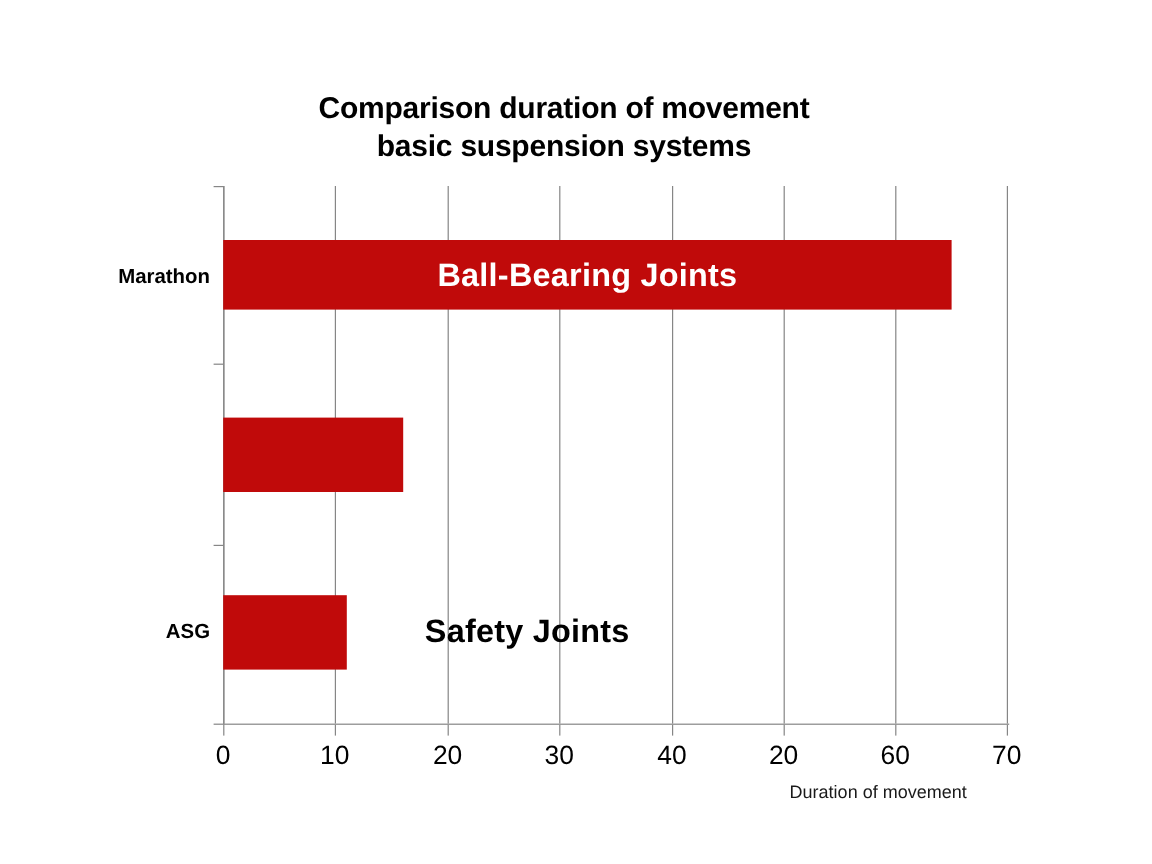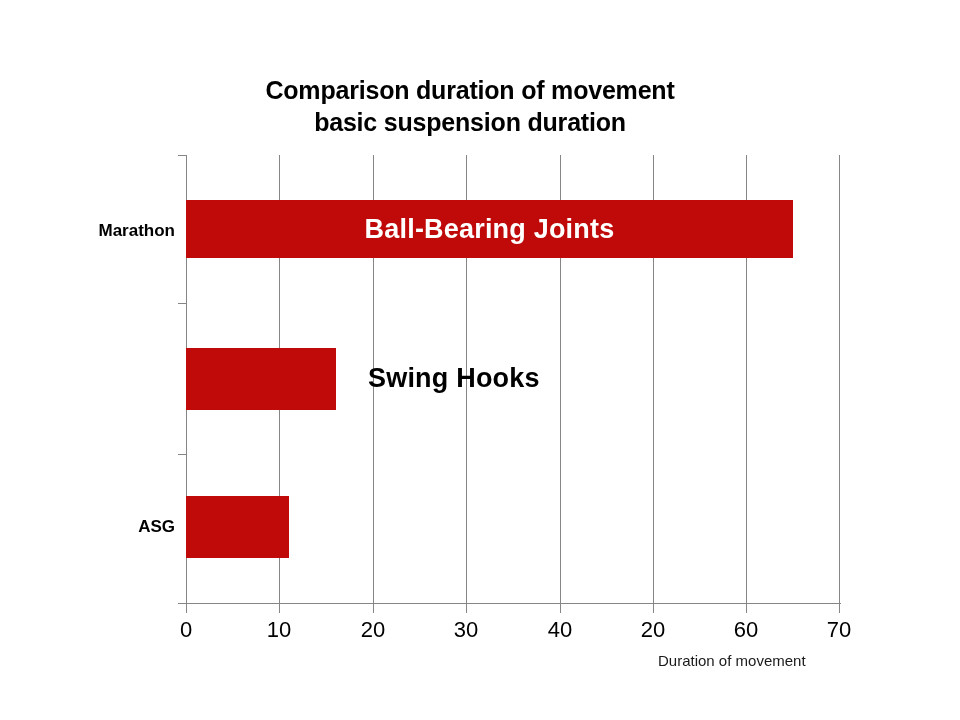--- a/index.html
+++ b/index.html
@@ -141,21 +141,21 @@
   }
   .axis-title .tline { display: block; }
 </style>
 </head>
 <body>
 
 <div id="chart-root">
 
   <div class="chart-title">
     <span class="tline">Comparison duration of movement</span>
-    <span class="tline">basic suspension duration</span>
+    <span class="tline">basic suspension systems</span>
   </div>
 
   <div class="axis-y-line"></div>
   <div class="axis-x-line"></div>
 
   <div class="plot-area">
 
     <div class="gridline" style="left:0px;"></div>
     <div class="gridline" style="left:93px;"></div>
     <div class="gridline" style="left:187px;"></div>
@@ -163,23 +163,23 @@
     <div class="gridline" style="left:374px;"></div>
     <div class="gridline" style="left:467px;"></div>
     <div class="gridline" style="left:560px;"></div>
     <div class="gridline" style="left:653px;"></div>
 
     <div class="bar" style="left:0px; top:45px; width:607px; height:58px;text-align:right;">
       <span class="bar-inner-label">Ball-Bearing Joints</span>
     </div>
 
     <div class="bar" style="left:0px; top:193px; width:150px; height:62px;"></div>
-    <span class="bar-outer-label" style="left:182px; top:208px;">Swing Hooks</span>
 
     <div class="bar" style="left:0px; top:341px; width:103px; height:62px;"></div>
+    <span class="bar-outer-label" style="left:168px; top:356px;">Safety Joints</span>
   </div>
 
   <div class="cat-tick" style="top:155px;"></div>
   <div class="cat-tick" style="top:303px;"></div>
   <div class="cat-tick" style="top:454px;"></div>
   <div class="cat-tick" style="top:603px;"></div>
 
   <div class="cat-label" style="left:30px; top:221px; width:145px;">Marathon</div>
   <div class="cat-label" style="left:30px; top:517px; width:145px;">ASG</div>
 

